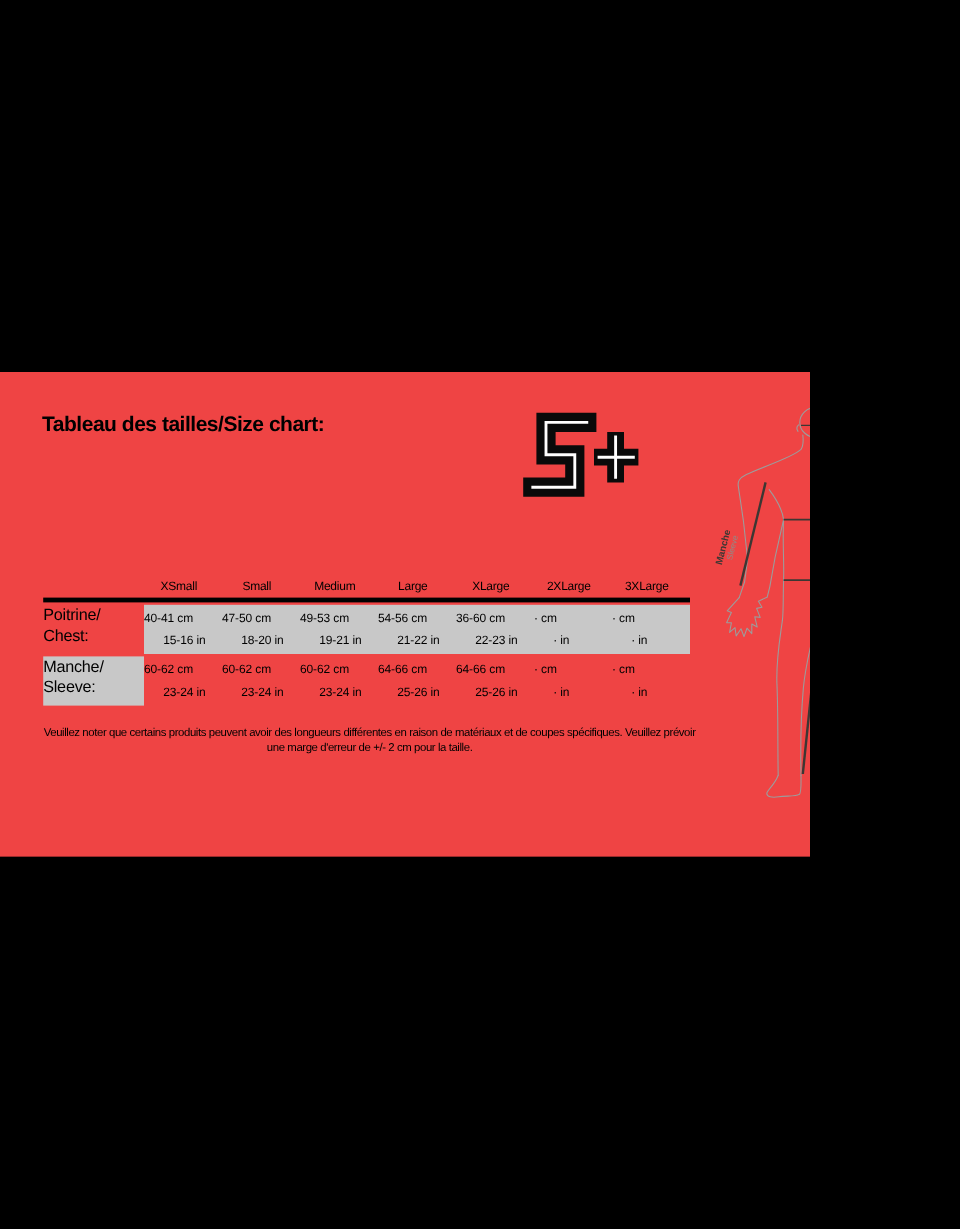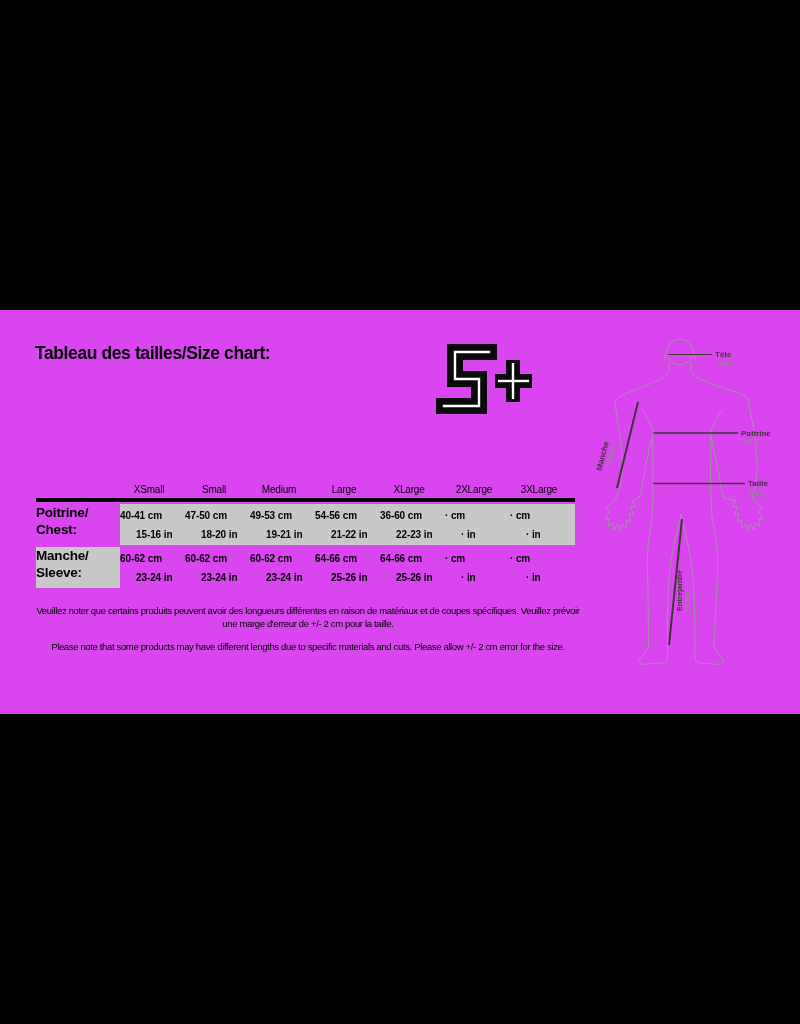--- a/index.html
+++ b/index.html
@@ -3,35 +3,35 @@
 <meta charset="utf-8">
 <style>
   html,body{margin:0;padding:0;}
   body{
     width:800px;height:1024px;position:relative;background:#000;
     font-family:"Liberation Sans",sans-serif;color:#000;overflow:hidden;
   }
   .bar{position:absolute;left:0;width:800px;background:#000;}
   .bar.top{top:0;height:310px;}
   .bar.bottom{top:714px;height:310px;}
-  .sheet{position:absolute;left:0;top:310px;width:800px;height:404px;background:#d946ef;overflow:hidden;}
+  .sheet{position:absolute;left:0;top:310px;width:675px;height:404px;background:#ef4444;overflow:hidden;}
 
   .section-title{position:absolute;left:35px;top:33px;margin:0;
     font-size:17.5px;font-weight:700;letter-spacing:-0.4px;}
   .product-title{position:absolute;left:35px;top:110px;margin:0;
     font-size:25px;font-weight:700;letter-spacing:-0.8px;}
   .logo{position:absolute;left:435px;top:26px;}
 
   table.size{position:absolute;left:36px;top:172px;width:539px;
     border-collapse:separate;border-spacing:0 2px;table-layout:fixed;}
   col.headcol{width:84px;} col.sizecol{width:65px;}
   table.size th{font-size:10px;font-weight:400;text-align:center;
     padding:0 7px 3px 0;letter-spacing:-0.2px;border-bottom:4px solid #000;}
   table.size th.corner{border-bottom:4px solid #000;}
-  table.size td{vertical-align:top;height:41px;padding:0;font-weight:bold;}
+  table.size td{vertical-align:top;height:41px;padding:0;}
   td.rowhead{font-size:13.5px;line-height:17px;letter-spacing:-0.2px;padding:4px 0 0 4px;}
   td.data div{font-size:10px;text-align:left;padding-right:7px;letter-spacing:-0.1px;}
   td.data .cm{margin-top:6px;}
   td.data .in{margin-top:8px;padding-left:16px;}
   tr.row-chest td.data{background:#c8c8c8;}
   tr.row-sleeve td.rowhead{background:#c8c8c8;margin-left:24px;}
 
   .note{position:absolute;left:35px;width:546px;margin:0;
     font-size:9.5px;letter-spacing:-0.35px;line-height:13px;text-align:center;}
   .note.fr{top:294px;}
@@ -158,21 +158,20 @@
           </td>
         <td class="data">
             <div class="cm">· cm</div>
             <div class="in">· in</div>
           </td>
       </tr>
     </tbody>
   </table>
 
   <p class="note fr">Veuillez noter que certains produits peuvent avoir des longueurs différentes en raison de matériaux et de coupes spécifiques. Veuillez prévoir une marge d'erreur de +/- 2 cm pour la taille.</p>
-  <p class="note en">Please note that some products may have different lengths due to specific materials and cuts. Please allow +/- 2 cm error for the size.</p>
 
   <svg class="figure" width="195" height="345" viewBox="0 0 195 345">
 
     <ellipse class="body" cx="87" cy="19" rx="13.5" ry="12.5"></ellipse>
     <path class="body" d="M72.5,21 q-2.6,2.2 -0.5,5.5"></path>
     <path class="body" d="M101.5,21 q2.6,2.2 0.5,5.5"></path>
     <path class="body" d="M76,29.5 C76.5,34 77,38 74.5,41.5 C66,49 42,56 29,62.5 C23,65.5 21.5,68 22.3,72.5 L26.5,101 L30,133 L27.5,152 L23,165"></path>
     <path class="body" d="M98,29.5 C97.5,34 97,38 99.5,41.5 C108,49 132,55 147,60.5 C154,63.5 156.5,66 155.7,70.5 L161.5,100 L164.5,132 L162.5,152 L159,165"></path>
     <path class="body" d="M48,75 C54,83 59,92 60,100 L53,131 L48.5,156 L46.5,164"></path>
     <path class="body" d="M129,77 C123,85 118.5,94 117.5,102 L124,132 L128.5,156 L130.5,164"></path>

